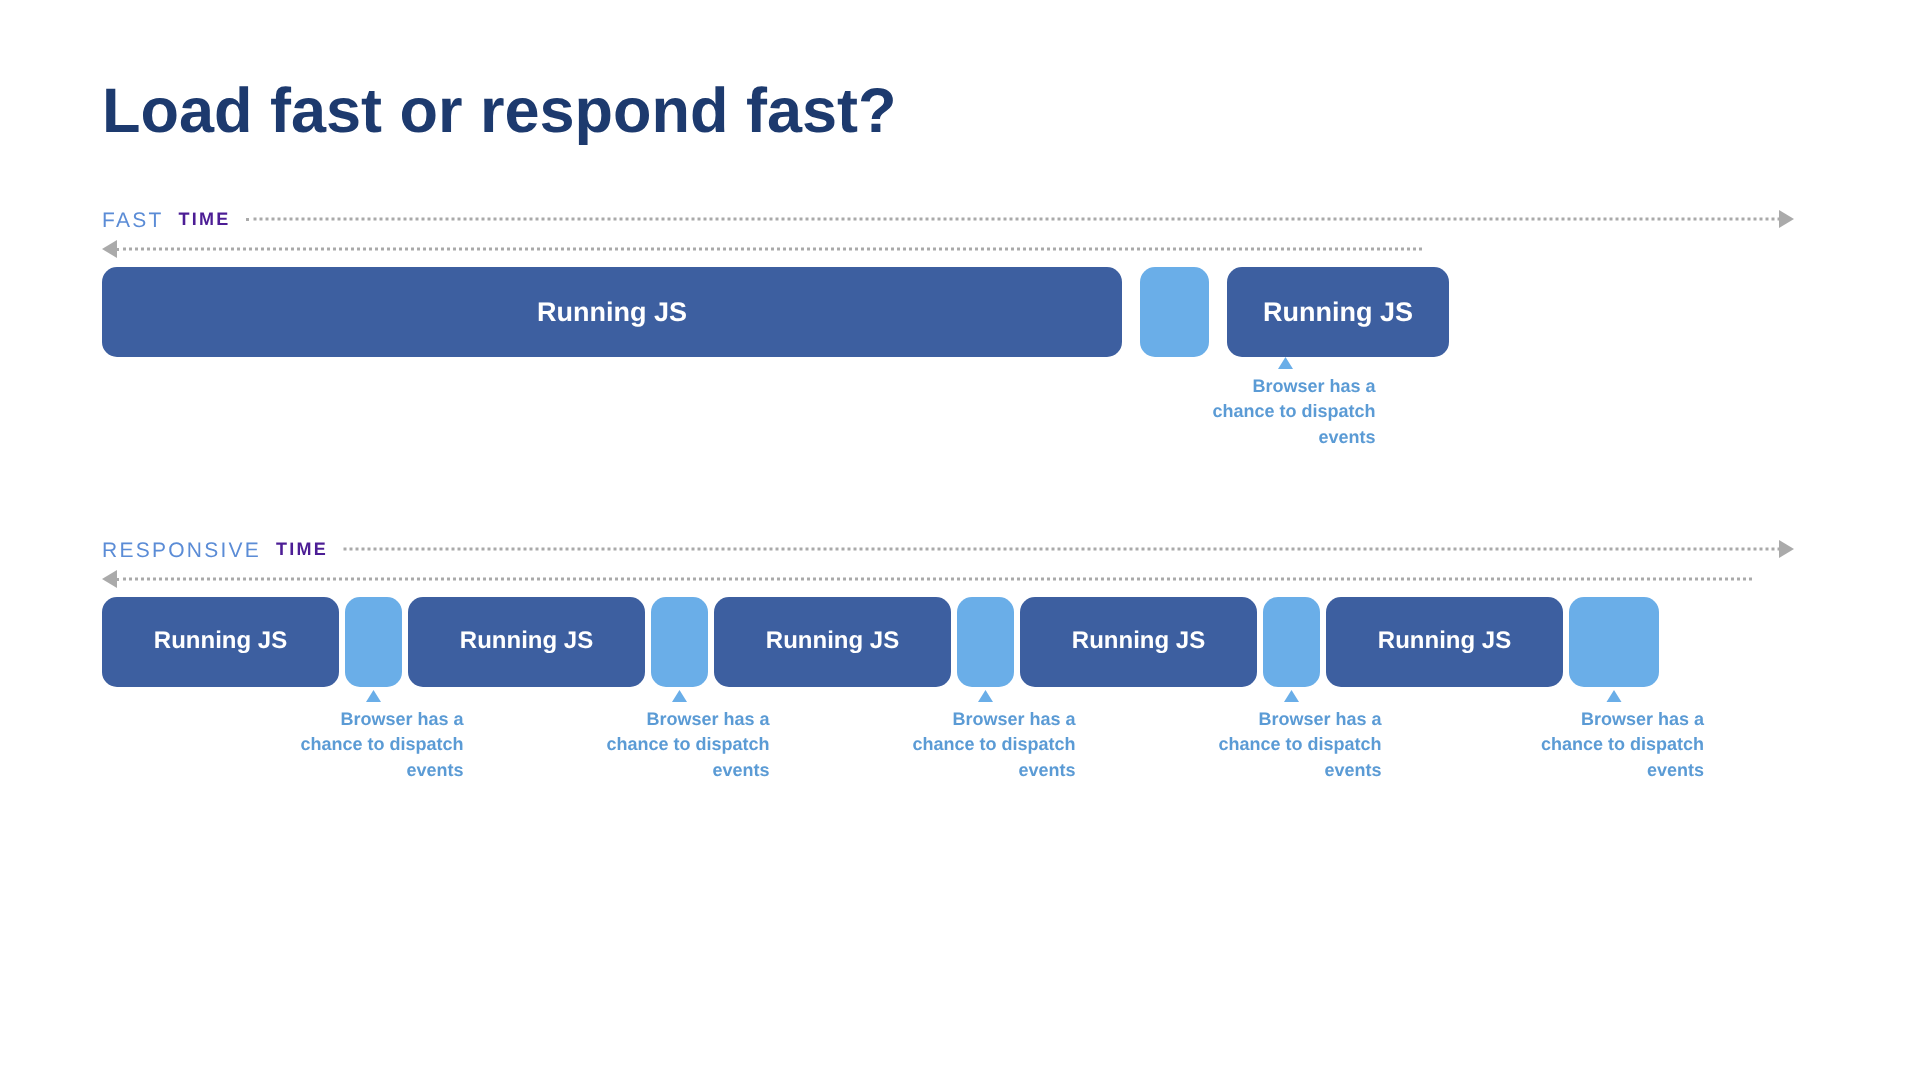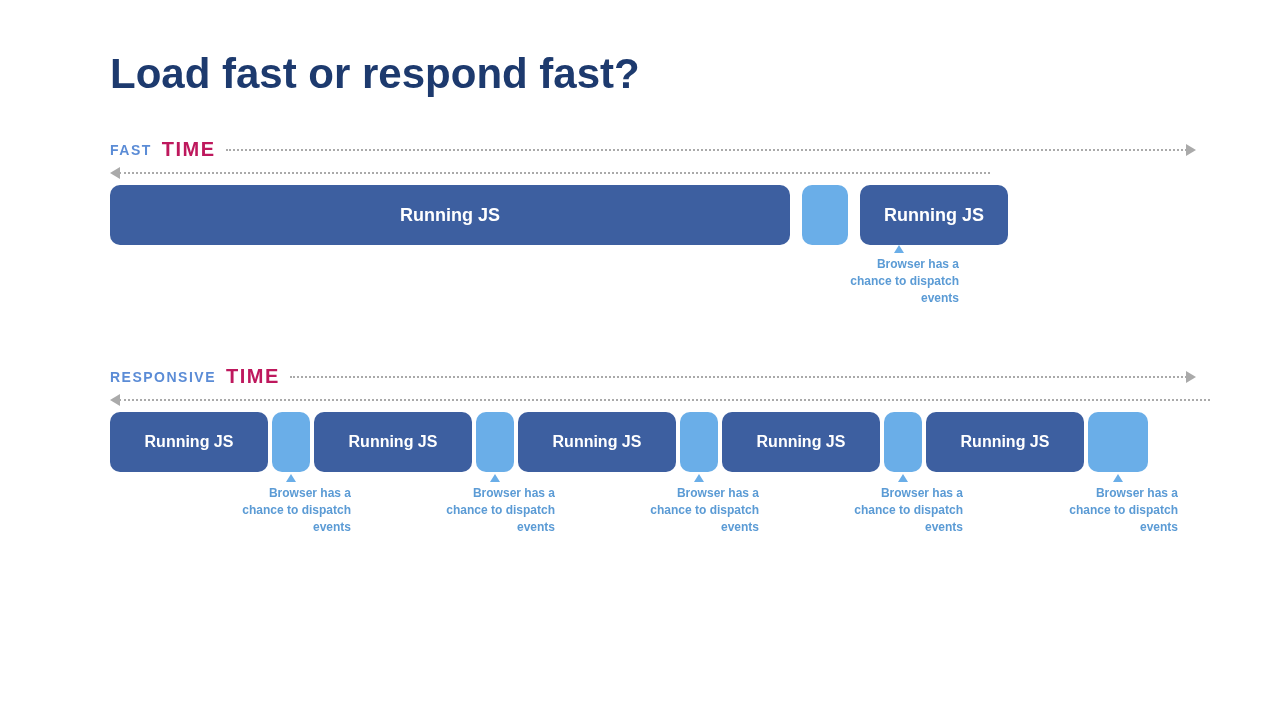--- a/index.html
+++ b/index.html
@@ -8,47 +8,47 @@
       font-family: 'Segoe UI', Arial, sans-serif;
       width: 1276px;
       height: 717px;
       overflow: hidden;
       position: relative;
     }
 
     .slide {
       width: 1276px;
       height: 717px;
-      padding: 50px 80px 40px 110px;
+      padding: 50px 80px 40px 68px;
       position: relative;
     }
 
     .title {
       font-size: 42px;
       font-weight: 800;
       color: #1d3a6e;
       margin-bottom: 40px;
     }
 
     .section {
       margin-bottom: 30px;
     }
 
     .row-label {
       font-size: 14px;
-      font-weight: 700;
+      font-weight: 400;
       letter-spacing: 1.5px;
       color: #5b8cd6;
     }
 
     .time-label {
-      font-size: 20px;
+      font-size: 12px;
       font-weight: 600;
       letter-spacing: 1.5px;
-      color: #be185d;
+      color: #4c1d95;
     }
 
     .dotted-arrow {
       flex: 1;
       display: flex;
       align-items: center;
       position: relative;
     }
 
     .dotted-line {

